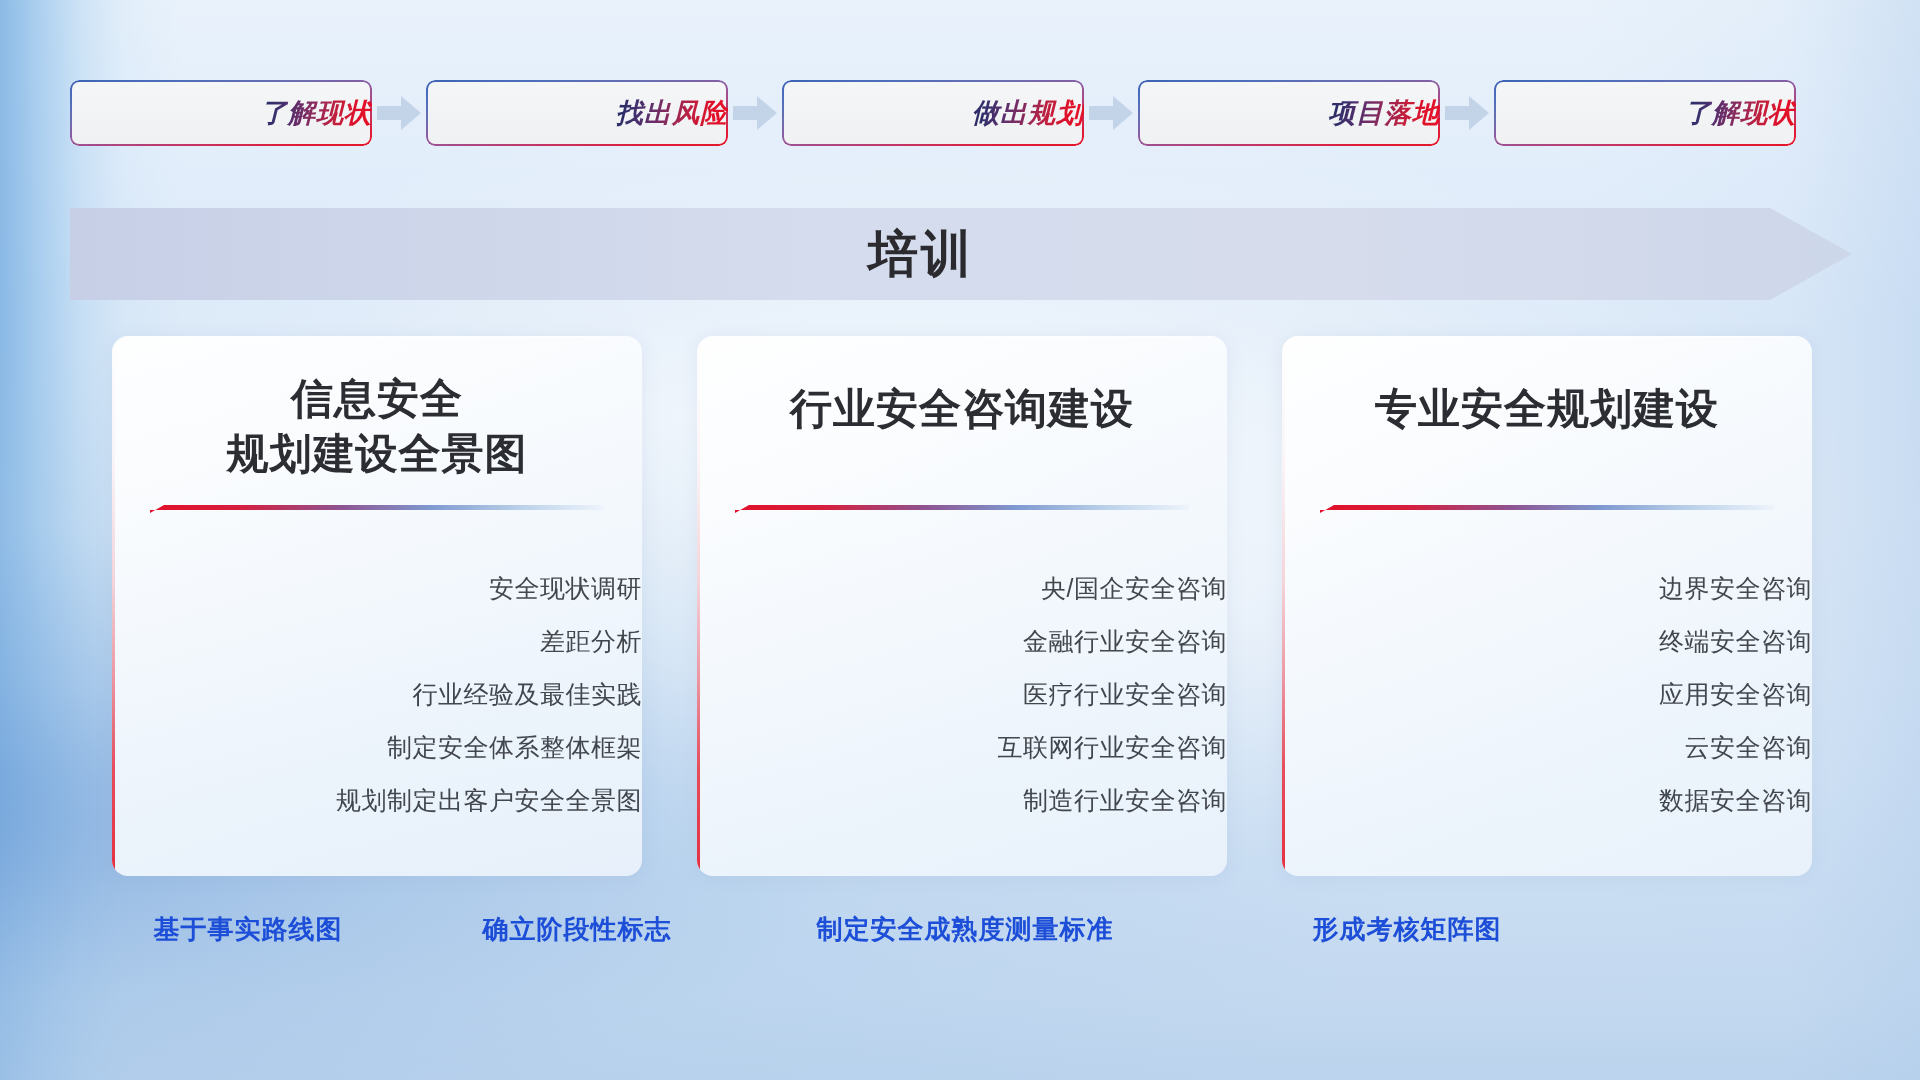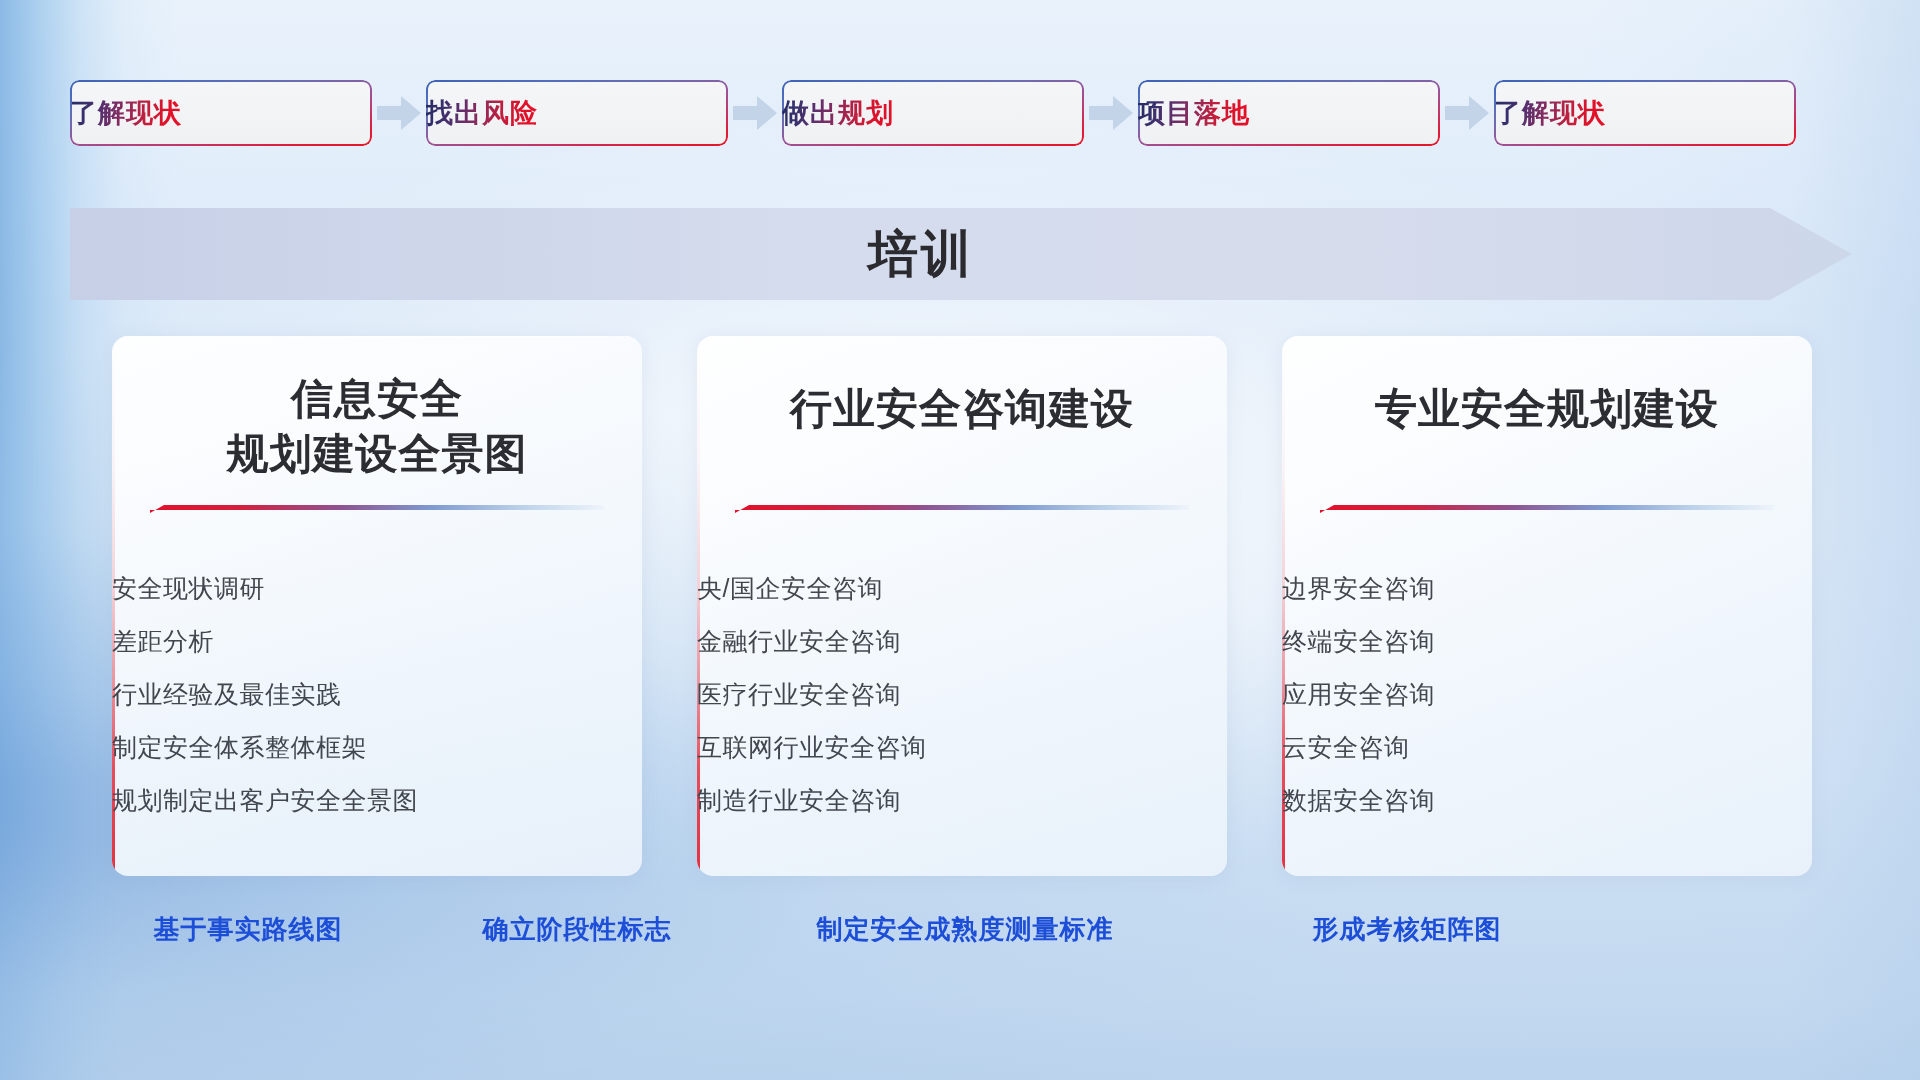--- a/index.html
+++ b/index.html
@@ -75,23 +75,24 @@
     position: absolute;
     left: 70px; top: 78px;
     width: 1780px; height: 70px;
     display: flex; align-items: center;
   }
   .step-chip {
     position: relative;
     width: 302px; height: 66px;
     border-radius: 9px;
     background: linear-gradient(180deg,#f5f6f7 0%, #f2f3f5 55%, #eff1f3 100%);
-    display: flex; align-items: center; justify-content: flex-start;
+    display: flex; align-items: center; justify-content: flex-end;
     box-sizing: border-box;
     flex: 0 0 auto;
+    font-style: italic;
   }
   
   .step-chip::before {
     content:"";
     position:absolute; inset:0;
     border-radius: 9px;
     padding: 2px;
     background: linear-gradient(170deg,
         #3f63b5 0%,
         #4d6ebb 16%,
@@ -208,21 +209,21 @@
   .card-divider {
     position: absolute;
     left: 38px; right: 38px;
     height: 9px;
   }
   .card-divider svg { display:block; width:100%; height:100%; }
 
   .card-list {
     position: absolute;
     left: 0; right: 0;
-    text-align: left;
+    text-align: right;
   }
   .card-list-item {
     font-size: 25px;
     color: #42464d;
     line-height: 1;
     margin-bottom: 28px;
     letter-spacing: 0.5px;
   }
   .card-list-item:last-child { margin-bottom: 0; }
 

